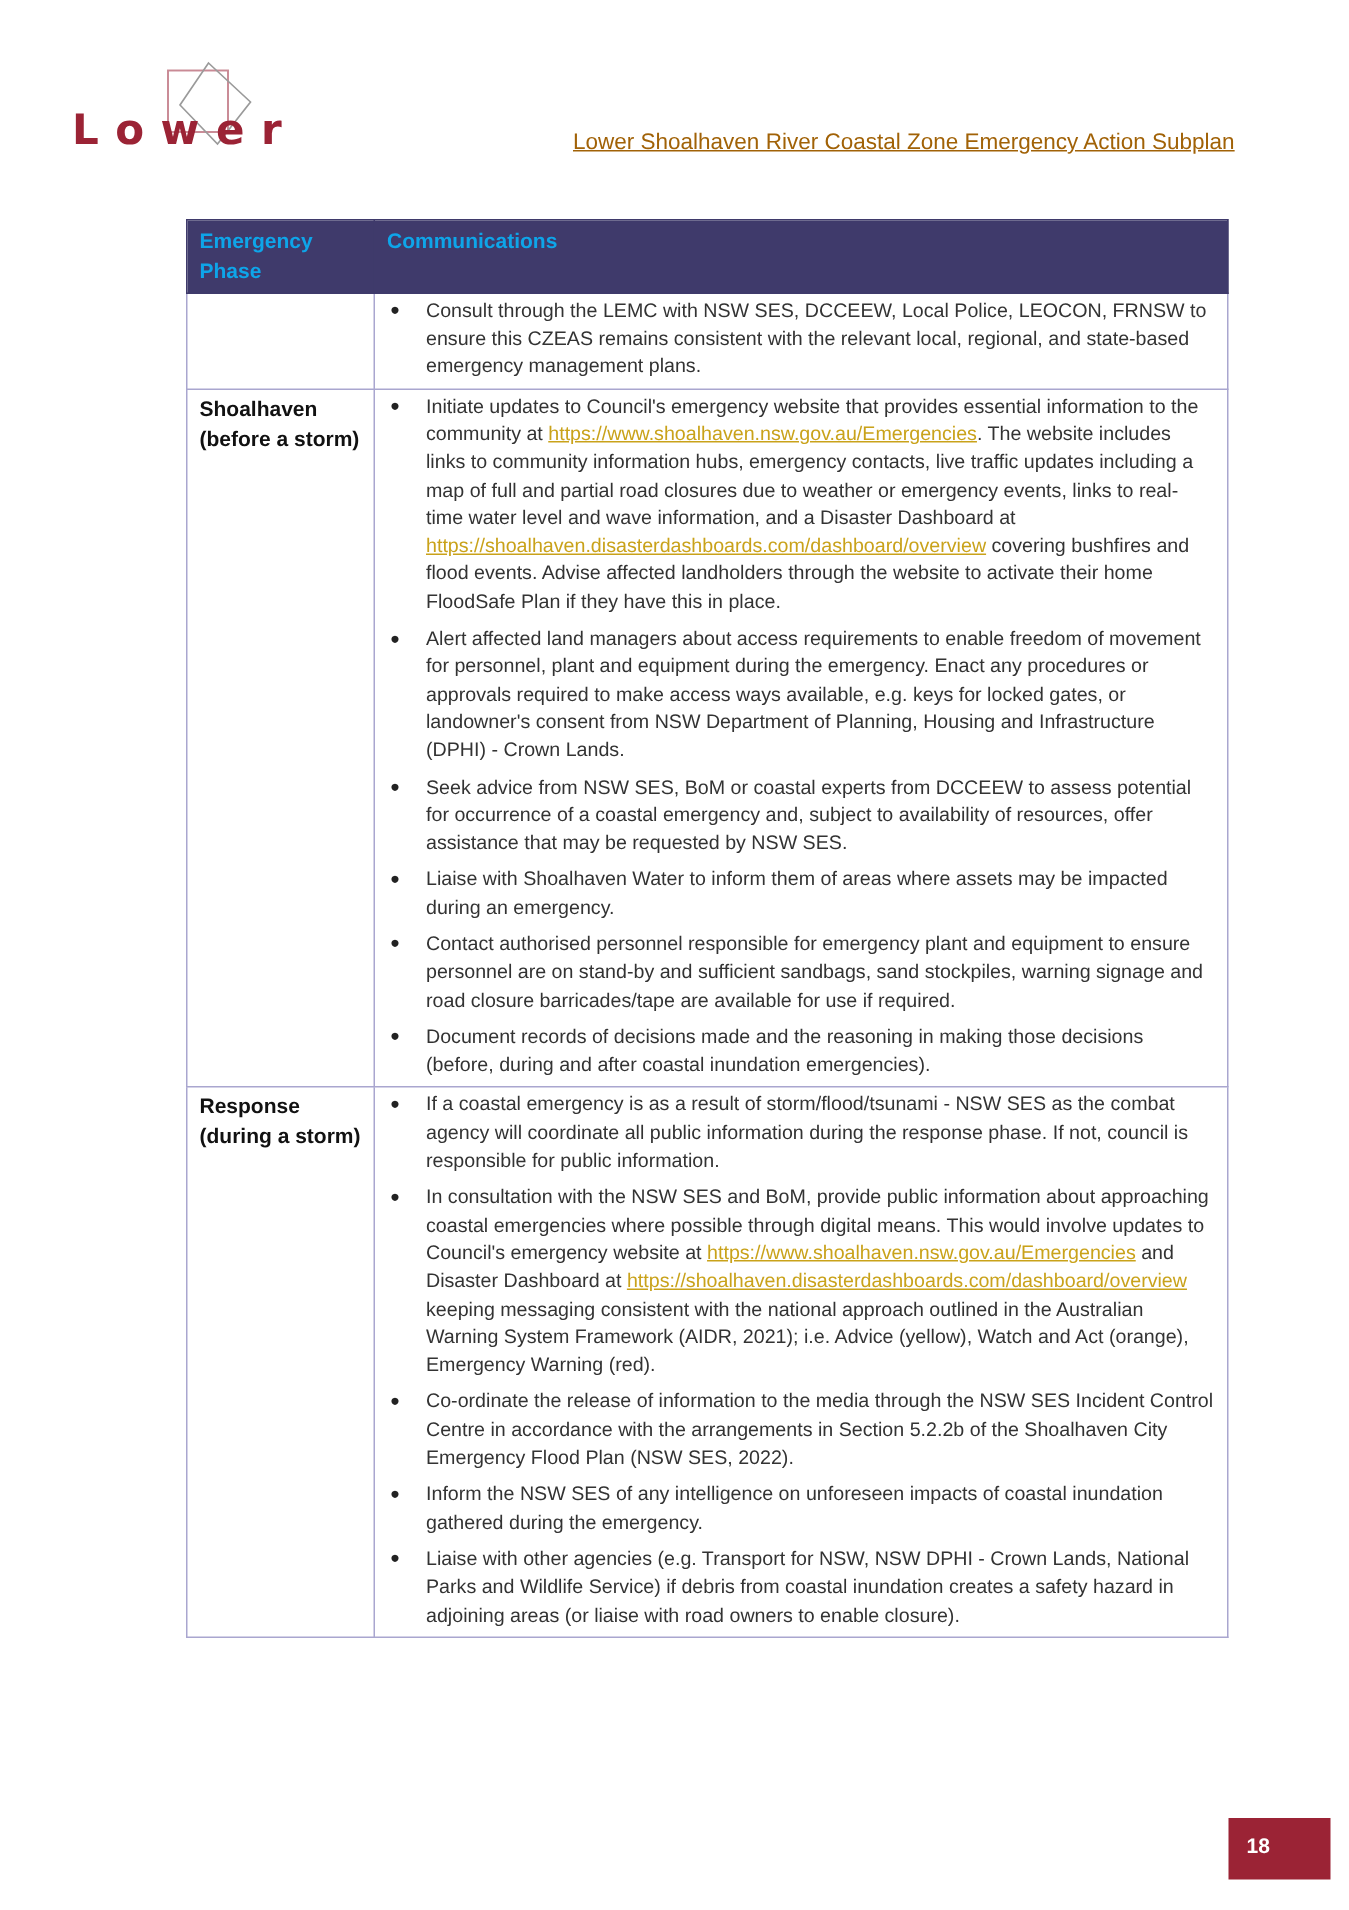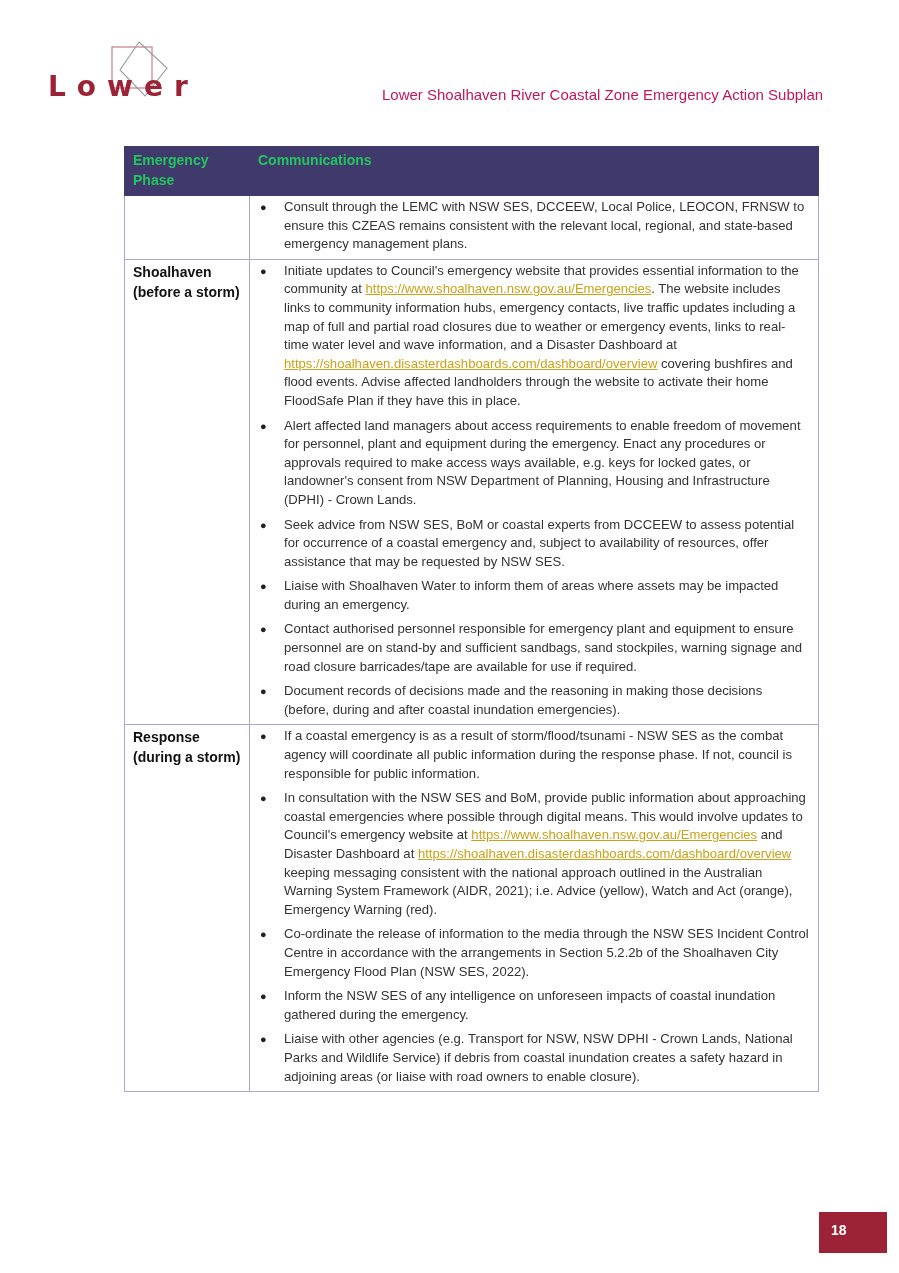--- a/index.html
+++ b/index.html
@@ -1,24 +1,24 @@
 <!DOCTYPE html>
 <html><head>
 <meta charset="utf-8">
 <style>
   html, body { margin: 0; padding: 0; background: #ffffff; }
   body { width: 899px; height: 1273px; position: relative; overflow: hidden;
          font-family: "Liberation Sans", sans-serif; color: #222; }
   .logo { position: absolute; left: 44px; top: 40px; width: 180px; height: 70px; }
   .logo-text { position: absolute; left: 4px; top: 30px; font-family: "DejaVu Sans", sans-serif;
                font-weight: bold; font-size: 28px; color: #9b2335; letter-spacing: 11px; }
-  .doc-title { position: absolute; left: 382px; top: 86px; font-size: 15px; color: #be185d; }
+  .doc-title { position: absolute; left: 382px; top: 86px; font-size: 15px; color: #a16207; text-decoration: underline; }
   table.plan { position: absolute; left: 124px; top: 146px; width: 695px; border-collapse: collapse;
                font-size: 13.1px; line-height: 18.6px; }
-  table.plan th { background: #3f3a6b; color: #22c55e; text-align: left; font-weight: bold;
+  table.plan th { background: #3f3a6b; color: #0ea5e9; text-align: left; font-weight: bold;
                   vertical-align: top; padding: 3px 8px 5px 8px; font-size: 14px; line-height: 20px;
                   border: 1px solid #3f3a6b; }
   table.plan td { vertical-align: top; border: 1px solid #a9a6cf; padding: 2px 8px 3px 8px; }
   td.phase { width: 108px; font-weight: bold; font-size: 14px; line-height: 20px; color: #111; border-right: none; }
   td.comms { border-left: none; }
   ul { margin: 0; padding: 0 0 0 26px; list-style: none; }
   li { position: relative; margin: 0 0 6px 0; color: #333; }
   li:last-child { margin-bottom: 2px; }
   li .bullet { position: absolute; left: -24px; top: 0; font-size: 11px; color: #222; }
   a.link { color: #c9a21a; text-decoration: underline; }

